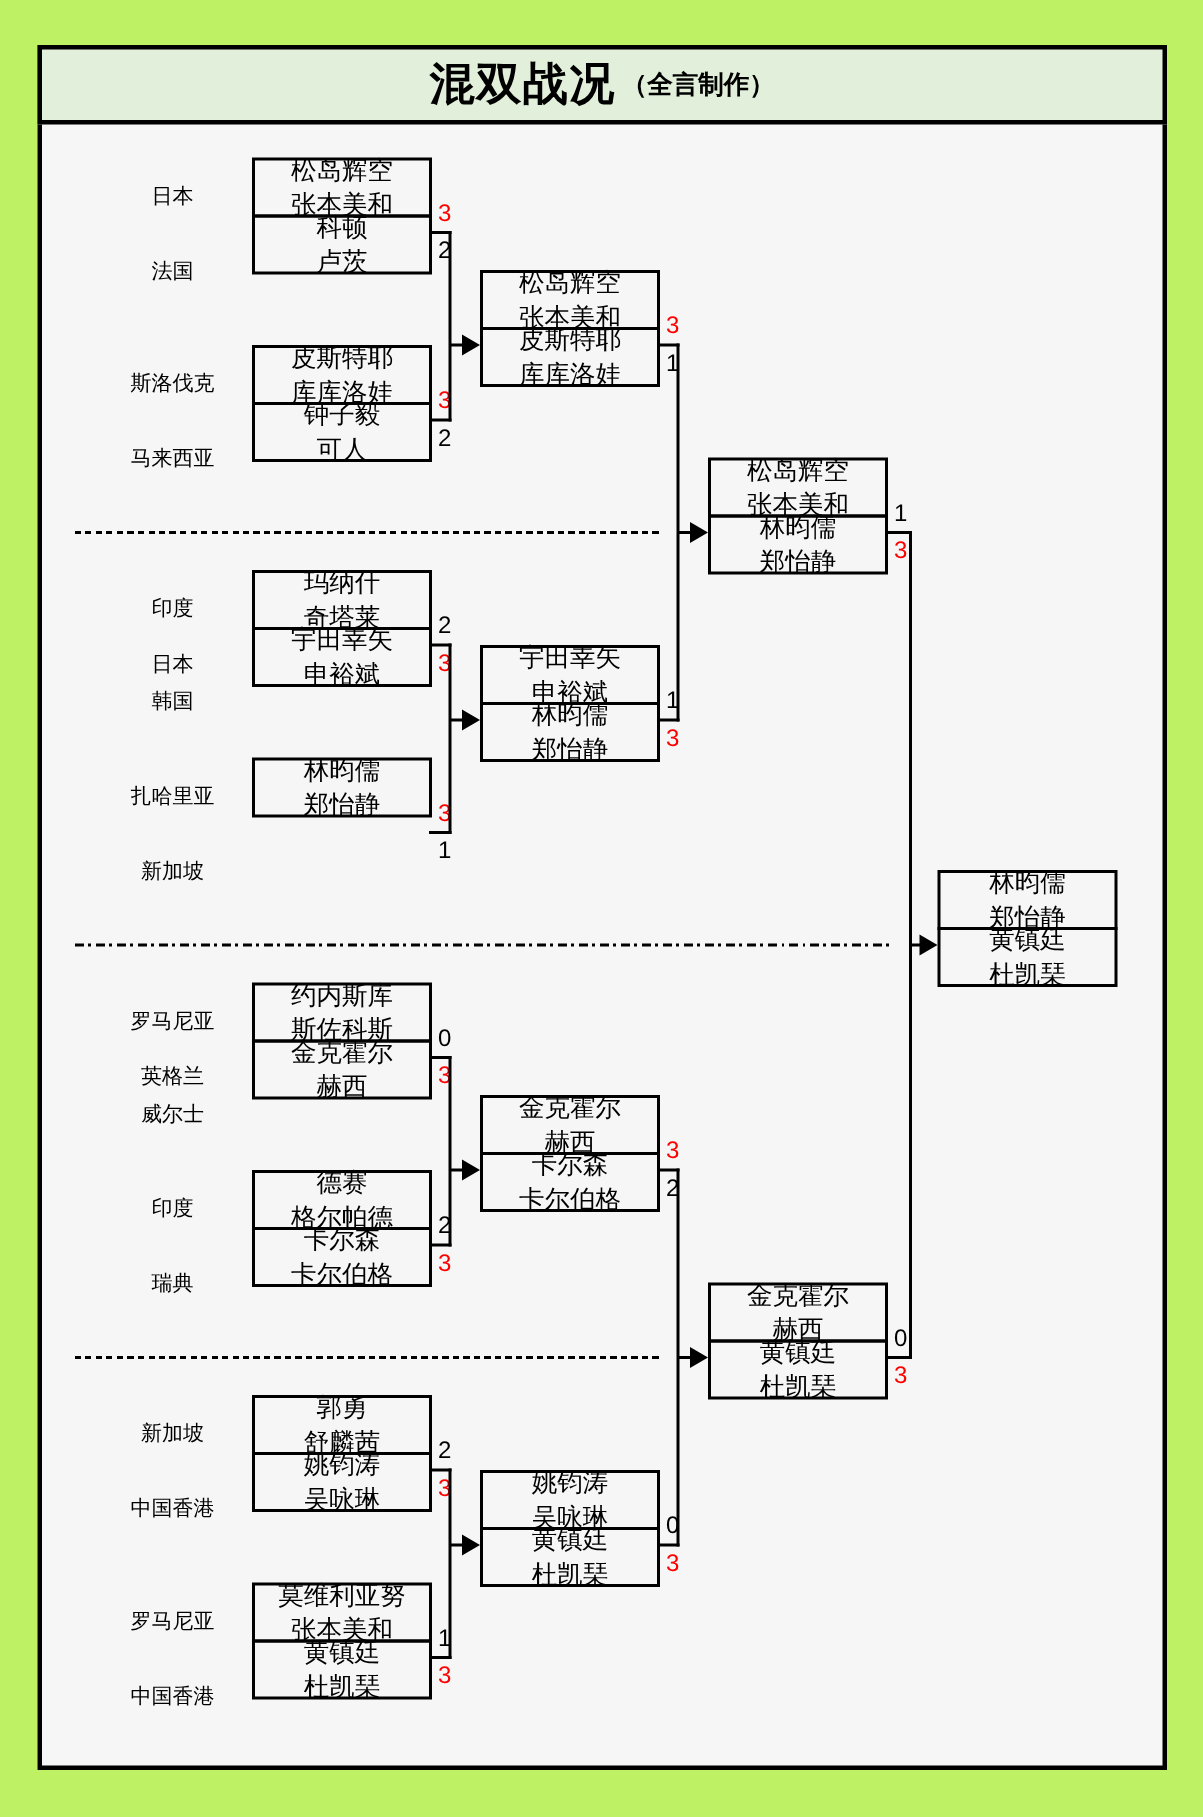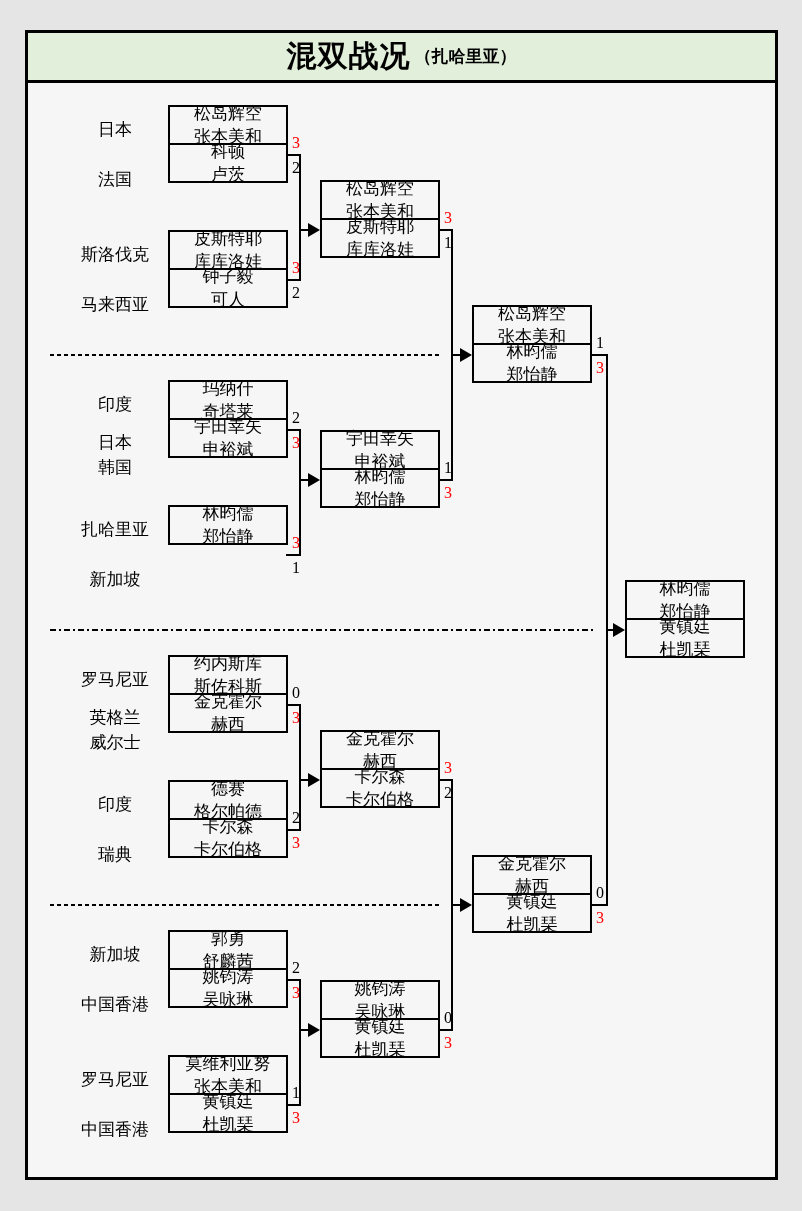--- a/index.html
+++ b/index.html
@@ -1,30 +1,30 @@
 <!DOCTYPE html>
 <html><head>
 <meta charset="utf-8">
 <style>
   html,body{margin:0;padding:0;background:#fff;}
-  #screen{position:relative;width:802px;height:1211px;background:#e5e5e5;
-          font-family:Liberation Serif, serif;color:#000;overflow:hidden;}
+  #screen{position:relative;width:802px;height:1211px;background:#bef264;
+          font-family:Liberation Sans, sans-serif;color:#000;overflow:hidden;}
   .frame{position:absolute;left:25px;top:30px;width:753px;height:1150px;
          border:3px solid #000;background:#f6f6f6;box-sizing:border-box;}
   .titlebar{position:absolute;left:25px;top:30px;width:753px;height:53px;
             border:3px solid #000;background:#e2efda;box-sizing:border-box;
             display:flex;align-items:center;justify-content:center;}
   .title-main{font-size:30px;font-weight:bold;letter-spacing:1px;}
   .title-credit{font-size:17px;font-weight:bold;margin-left:4px;}
   .pair{position:absolute;width:120px;}
   .cell{box-sizing:border-box;width:120px;height:40px;border:2px solid #000;
         display:flex;flex-direction:column;align-items:center;justify-content:center;}
   .cell + .cell{margin-top:-2px;}
   .cell span{line-height:23px;font-size:17px;white-space:nowrap;}
-  .clabel{position:absolute;left:50px;width:130px;text-align:center;font-size:17px;}
+  .clabel{position:absolute;left:50px;width:130px;text-align:center;font-size:14px;}
   .clabel span{display:block;line-height:25px;}
   .clabel.single{height:24px;}
   .clabel.single span{line-height:24px;}
   .score{position:absolute;width:24px;height:25px;line-height:25px;
          font-size:16px;text-align:left;color:#000;}
   .win{color:#ff0000;}
   .vline{position:absolute;width:2px;background:#000;}
   .hline{position:absolute;height:2px;background:#000;}
   .tri{position:absolute;width:0;height:0;border-top:7px solid transparent;
        border-bottom:7px solid transparent;border-left:12px solid #000;}
@@ -35,21 +35,21 @@
 </style>
 </head>
 <body>
 
 <div id="screen">
 
   <div class="frame"></div>
 
   <div class="titlebar">
     <span class="title-main">混双战况</span>
-    <span class="title-credit">（扎哈里亚）</span>
+    <span class="title-credit">（全言制作）</span>
   </div>
 
   <div class="clabel single" style="top:118px">
       <span>日本</span>
     </div>
   <div class="clabel single" style="top:168px">
       <span>法国</span>
     </div>
   <div class="clabel single" style="top:243px">
       <span>斯洛伐克</span>

